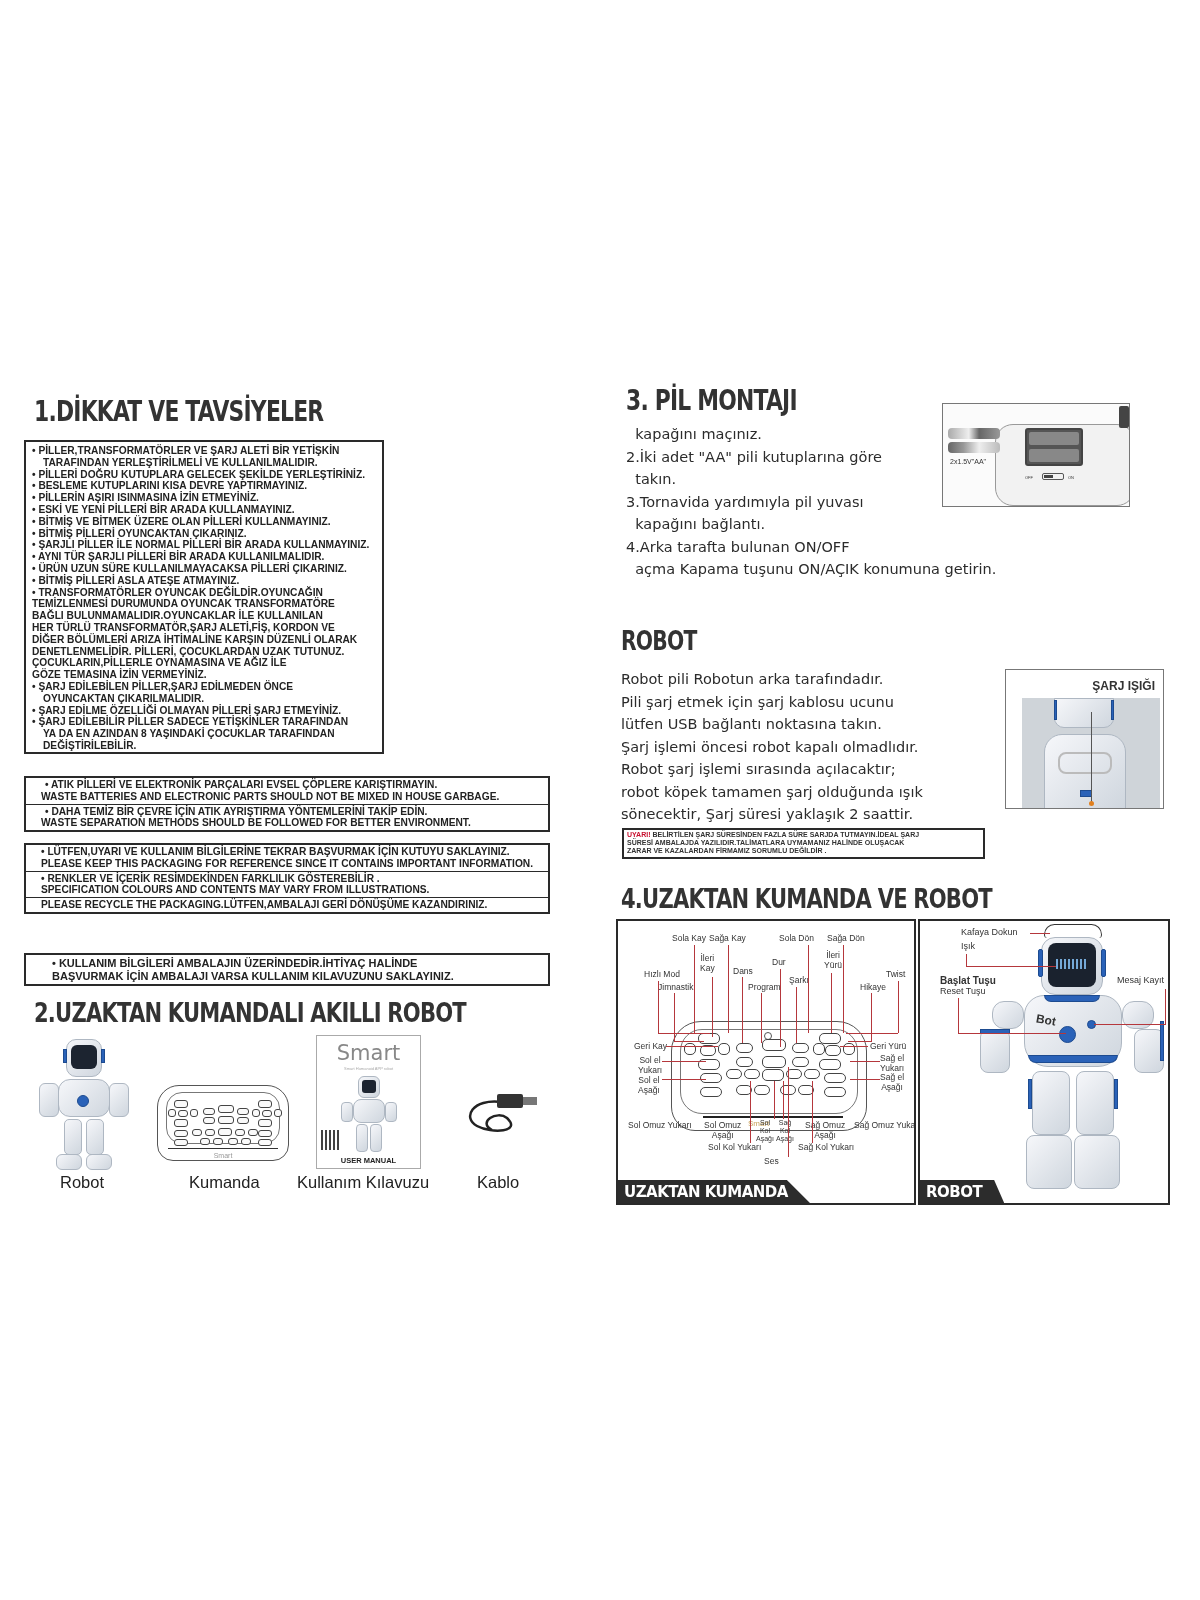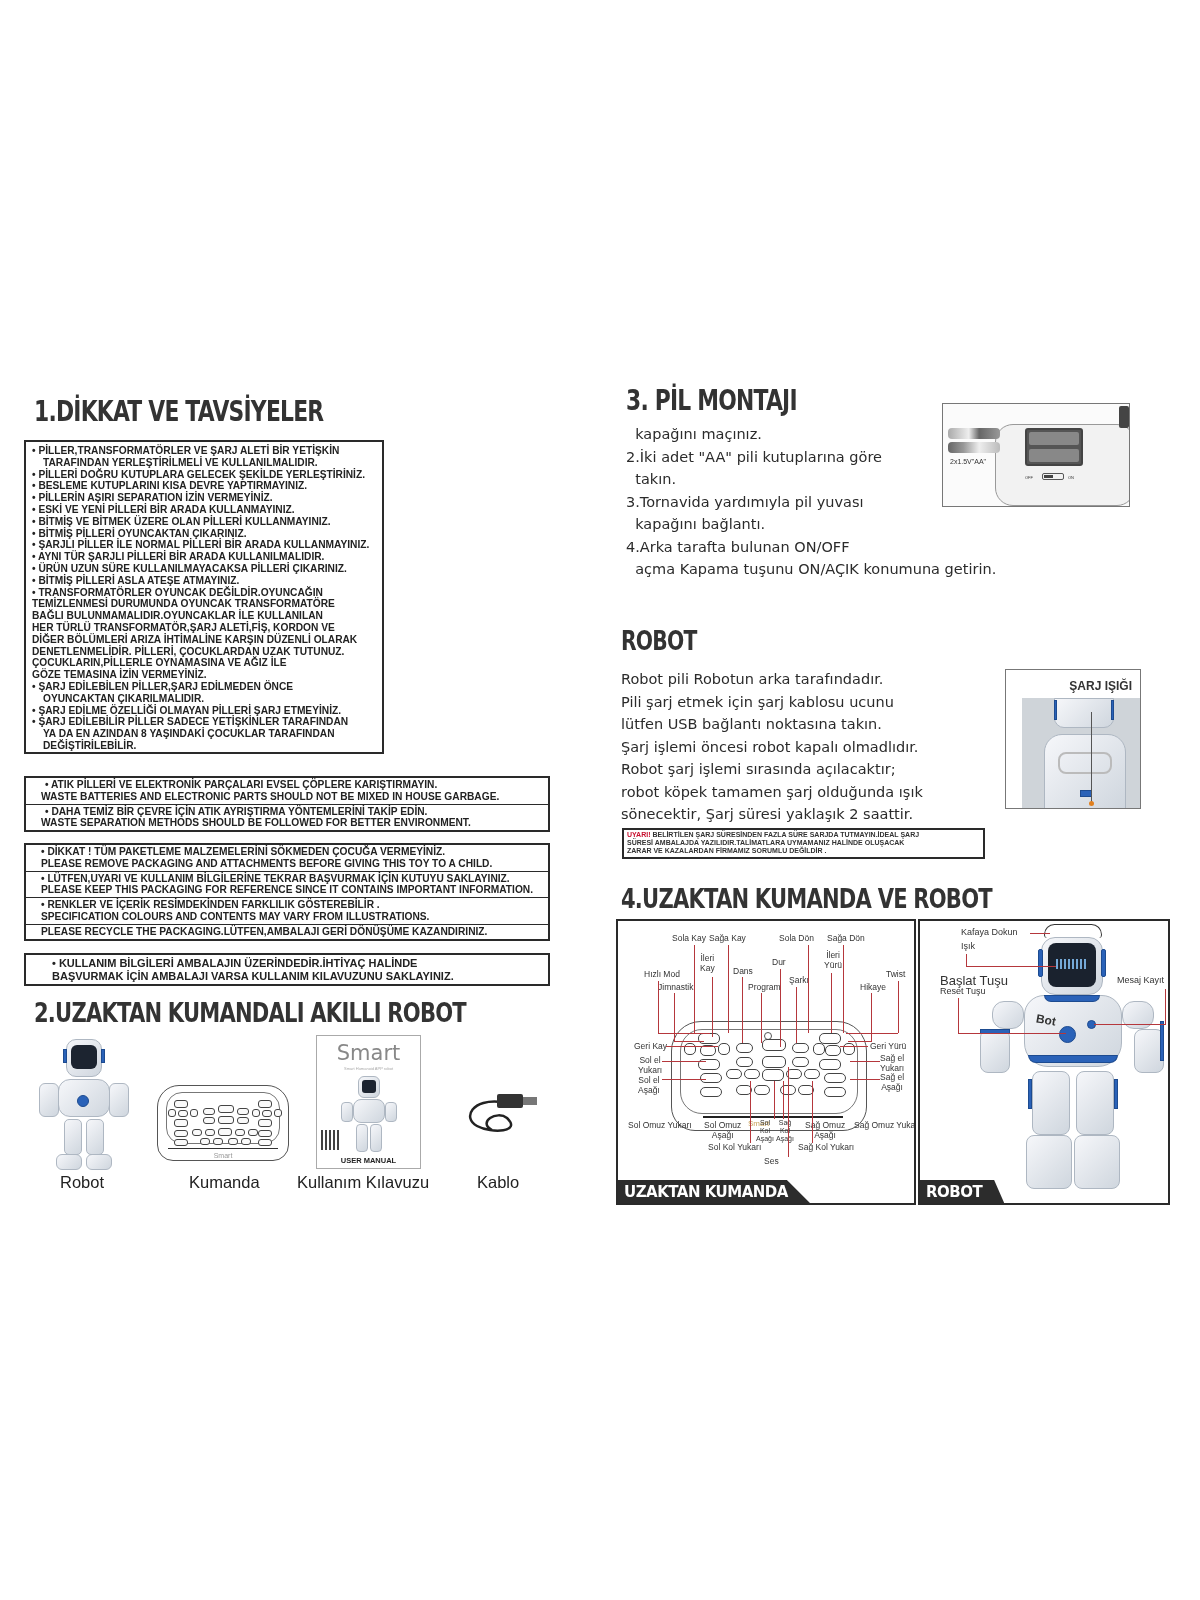--- a/index.html
+++ b/index.html
@@ -68,21 +68,21 @@
 
 <div>
 
   <div class="h-cond" style="left:34px; top:395px; font-size:28px;">1.DİKKAT VE TAVSİYELER</div>
 
   <div class="box" id="warnBox" style="left:24px; top:440px; width:360px; height:314px;">
       <div class="li">• PİLLER,TRANSFORMATÖRLER VE ŞARJ ALETİ BİR YETİŞKİN</div>
       <div class="li ind">TARAFINDAN YERLEŞTİRİLMELİ VE KULLANILMALIDIR.</div>
       <div class="li">• PİLLERİ DOĞRU KUTUPLARA GELECEK ŞEKİLDE YERLEŞTİRİNİZ.</div>
       <div class="li">• BESLEME KUTUPLARINI KISA DEVRE YAPTIRMAYINIZ.</div>
-      <div class="li">• PİLLERİN AŞIRI SEPARATION İZİN VERMEYİNİZ.</div>
+      <div class="li">• PİLLERİN AŞIRI ISINMASINA İZİN ETMEYİNİZ.</div>
       <div class="li">• ESKİ VE YENİ PİLLERİ BİR ARADA KULLANMAYINIZ.</div>
       <div class="li">• BİTMİŞ VE BİTMEK ÜZERE OLAN  PİLLERİ KULLANMAYINIZ.</div>
       <div class="li">• BİTMİŞ PİLLERİ OYUNCAKTAN ÇIKARINIZ.</div>
       <div class="li">• ŞARJLI PİLLER İLE NORMAL PİLLERİ BİR ARADA KULLANMAYINIZ.</div>
       <div class="li">• AYNI TÜR ŞARJLI PİLLERİ BİR ARADA KULLANILMALIDIR.</div>
       <div class="li">• ÜRÜN UZUN SÜRE KULLANILMAYACAKSA PİLLERİ ÇIKARINIZ.</div>
       <div class="li">• BİTMİŞ PİLLERİ ASLA ATEŞE ATMAYINIZ.</div>
       <div class="li">• TRANSFORMATÖRLER OYUNCAK DEĞİLDİR.OYUNCAĞIN</div>
       <div class="li">TEMİZLENMESİ DURUMUNDA OYUNCAK TRANSFORMATÖRE</div>
       <div class="li">BAĞLI BULUNMAMALIDIR.OYUNCAKLAR İLE KULLANILAN</div>
@@ -104,24 +104,20 @@
         <div class="li" style="padding-left: 4px;">• ATIK PİLLERİ VE ELEKTRONİK PARÇALARI EVSEL ÇÖPLERE KARIŞTIRMAYIN.</div>
         <div class="li">WASTE BATTERIES AND ELECTRONIC PARTS SHOULD NOT BE MIXED IN HOUSE GARBAGE.</div>
       </div>
       <div class="seg">
         <div class="li" style="padding-left: 4px;">• DAHA TEMİZ BİR ÇEVRE İÇİN ATIK AYRIŞTIRMA YÖNTEMLERİNİ TAKİP EDİN.</div>
         <div class="li">WASTE SEPARATION METHODS SHOULD BE FOLLOWED FOR BETTER ENVIRONMENT.</div>
       </div>
     </div>
 
   <div class="box" id="packBox" style="left:24px; top:843px; width:526px; padding:0;">
-      <div class="seg">
-        <div class="li">• DİKKAT ! TÜM PAKETLEME MALZEMELERİNİ SÖKMEDEN  ÇOCUĞA VERMEYİNİZ.</div>
-        <div class="li">PLEASE REMOVE PACKAGING AND ATTACHMENTS BEFORE GIVING THIS TOY TO A CHILD.</div>
-      </div>
       <div class="seg">
         <div class="li">• LÜTFEN,UYARI VE KULLANIM BİLGİLERİNE TEKRAR BAŞVURMAK İÇİN KUTUYU SAKLAYINIZ.</div>
         <div class="li">PLEASE KEEP THIS PACKAGING FOR REFERENCE SINCE IT CONTAINS IMPORTANT INFORMATION.</div>
       </div>
       <div class="seg">
         <div class="li">• RENKLER VE İÇERİK  RESİMDEKİNDEN FARKLILIK GÖSTEREBİLİR .</div>
         <div class="li">SPECIFICATION  COLOURS AND CONTENTS MAY VARY FROM ILLUSTRATIONS.</div>
       </div>
       <div class="seg">
         <div class="li">PLEASE RECYCLE THE PACKAGING.LÜTFEN,AMBALAJI GERİ DÖNÜŞÜME KAZANDIRINIZ.</div>
@@ -248,21 +244,21 @@
   <div class="body-text" id="robotText" style="left:621px; top:668px;">
       <div>Robot  pili Robotun arka tarafındadır.</div>
       <div>Pili şarj etmek için şarj kablosu ucunu</div>
       <div>lütfen USB bağlantı noktasına takın.</div>
       <div>Şarj işlemi öncesi robot kapalı olmadlıdır.</div>
       <div>Robot şarj işlemi sırasında açılacaktır;</div>
       <div>robot köpek tamamen şarj olduğunda ışık</div>
       <div>sönecektir, Şarj süresi yaklaşık 2 saattir.</div>
     </div>
 
-  <div style="position:absolute; left:1005px; top:669px; width:136px; height:140px; border:1px solid #777; background:#fff; overflow:hidden;">
+  <div style="position:absolute; left:1005px; top:669px; width:159px; height:140px; border:1px solid #777; background:#fff; overflow:hidden;">
     <div style="position:absolute; right:8px; top:9px; font-size:12px; font-weight:bold; color:#333;">ŞARJ IŞIĞI</div>
     <div style="position:absolute; left:16px; top:28px; width:138px; height:112px; background:#cfd4d9;"></div>
     <div class="robot-part" style="left:48px; top:28px; width:60px; height:30px; border-radius:0 0 10px 10px;"></div>
     <div class="robot-part blue" style="left:48px; top:30px; width:3px; height:20px;"></div>
     <div class="robot-part blue" style="left:105px; top:30px; width:3px; height:20px;"></div>
     <div class="robot-part" style="left:38px; top:64px; width:82px; height:76px; border-radius:18px 18px 0 0;"></div>
     <div style="position:absolute; left:52px; top:82px; width:54px; height:22px; border:2px solid #bbb; border-radius:8px;"></div>
     <div class="robot-part blue" style="left:74px; top:120px; width:12px; height:7px;"></div>
     <div style="position:absolute; left:85px; top:42px; width:1px; height:90px; background:#555;"></div>
     <div style="position:absolute; left:83px; top:131px; width:5px; height:5px; background:#e08020; border-radius:50%;"></div>
@@ -421,21 +417,21 @@
     <div class="robot-part blue" style="left:108px; top:158px; width:4px; height:30px;"></div>
     <div class="robot-part blue" style="left:194px; top:158px; width:4px; height:30px;"></div>
     <div class="robot-part" style="left:106px; top:214px; width:46px; height:54px; border-radius:8px;"></div>
     <div class="robot-part" style="left:154px; top:214px; width:46px; height:54px; border-radius:8px;"></div>
 
     <div class="tiny l" style="left:41px; top:7px; font-size:9px;">Kafaya Dokun</div>
     <div class="red-line" style="left:110px; top:12px; width:20px; height:1px;"></div>
     <div class="tiny l" style="left:41px; top:21px; font-size:9px;">Işık</div>
     <div class="red-line" style="left:46px; top:33px; width:1px; height:13px;"></div>
     <div class="red-line" style="left:46px; top:45px; width:90px; height:1px;"></div>
-    <div class="tiny l" style="left:20px; top:55px; font-size:13px;">Başlat Tuşu</div>
+    <div class="tiny l" style="left:20px; top:55px; font-size:10px;font-weight:bold;">Başlat Tuşu</div>
     <div class="tiny l" style="left:20px; top:66px; font-size:9px;">Reset Tuşu</div>
     <div class="red-line" style="left:38px; top:77px; width:1px; height:36px;"></div>
     <div class="red-line" style="left:38px; top:112px; width:108px; height:1px;"></div>
     <div class="tiny r" style="right:4px; top:55px; font-size:9px;">Mesaj Kayıt</div>
     <div class="red-line" style="left:174px; top:103px; width:72px; height:1px;"></div>
     <div class="red-line" style="left:245px; top:68px; width:1px; height:35px;"></div>
 
     <div class="panel-tag">ROBOT</div>
   </div>
 </div>

